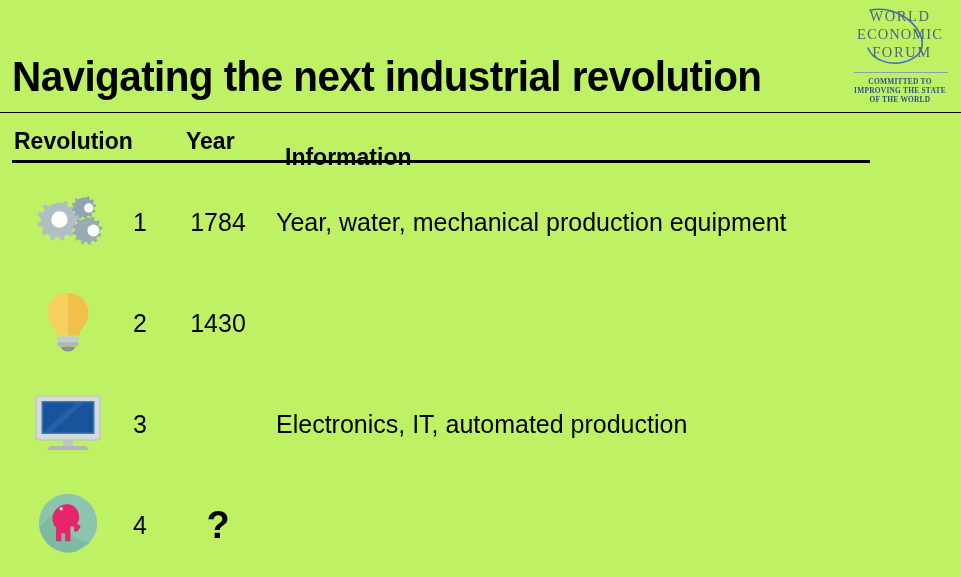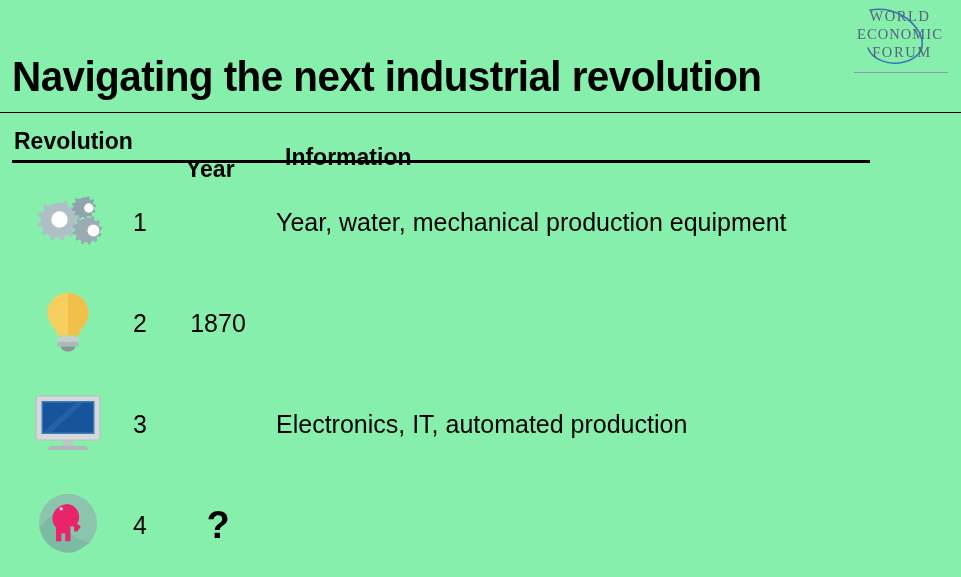--- a/index.html
+++ b/index.html
@@ -9,21 +9,21 @@
     background: #ffffff;
   }
   body {
     font-family: "Liberation Sans", sans-serif;
     color: #000000;
   }
   #slide {
     position: relative;
     width: 961px;
     height: 577px;
-    background: #86efac;
+    background: #bef264;
     overflow: hidden;
   }
 
   
   .logo {
     position: absolute;
     top: 4px;
     left: 846px;
     width: 108px;
     height: 104px;
@@ -91,21 +91,21 @@
   .th {
     position: absolute;
     font-family: "Liberation Sans", sans-serif;
     font-weight: bold;
     font-size: 23px;
     line-height: 27px;
     white-space: nowrap;
     color: #000000;
   }
   .th-rev   { left: 14px;  top: 0; }
-  .th-year  { left: 186px; top: 0; margin-top: 28px; }
+  .th-year  { left: 186px; top: 0; }
   .th-info  { left: 285px; top: 0; margin-top: 16px; }
   .rule-head {
     position: absolute;
     left: 12px;
     top: 160px;
     width: 858px;
     height: 3px;
     background: #000000;
   }
 
@@ -182,20 +182,25 @@
   <div class="logo">
     <div class="logo-mark">
       <svg width="108" height="66" viewBox="0 0 108 66" xmlns="http://www.w3.org/2000/svg">
         <path d="M24 6 C46 2 66 14 74 30 C80 43 74 54 58 58 C42 62 26 55 22 44" fill="none" stroke="#3f6fb5" stroke-width="1.6" stroke-linecap="round"></path>
         <text x="54" y="17" text-anchor="middle" font-family="Liberation Serif, serif" font-size="14.5" letter-spacing="1.6" fill="#55637e">WORLD</text>
         <text x="54" y="35" text-anchor="middle" font-family="Liberation Serif, serif" font-size="14.5" letter-spacing="1.1" fill="#55637e">ECONOMIC</text>
         <text x="56" y="53" text-anchor="middle" font-family="Liberation Serif, serif" font-size="14.5" letter-spacing="1.6" fill="#55637e">FORUM</text>
       </svg>
     </div>
     <div class="logo-divider"></div>
+    <div class="logo-tagline">
+      <div>COMMITTED TO</div>
+      <div>IMPROVING THE STATE</div>
+      <div>OF THE WORLD</div>
+    </div>
   </div>
 
   <div class="title">Navigating the next industrial revolution</div>
   <div class="rule-top"></div>
 
   <div class="table-head">
     <div class="th th-rev">Revolution</div>
     <div class="th th-year">Year</div>
     <div class="th th-info">Information</div>
   </div>
@@ -214,37 +219,38 @@
             <circle cx="57.8" cy="17.0" r="4.7" fill="#ffffff"></circle>
           </g>
           <g fill="#9aabb3">
             <path d="M57.0 26.5 l2.5 0.8 1.6-2.1 2.4 1.1 -0.5 2.6 2.1 1.6 2.1-1.6 1.7 2.0 -1.5 2.2 1.0 2.5 2.6 0.1 0.3 2.6 -2.5 0.9 -0.4 2.6 2.2 1.5 -1.1 2.5 -2.6-0.5 -1.7 2.1 1.4 2.1 -2.1 1.7 -2.1-1.6 -2.5 1.0 0.0 2.6 -2.6 0.4 -1.0-2.4 -2.6-0.1 -1.4 2.3 -2.5-1.0 0.4-2.6 -2.2-1.4 -2.1 1.6 -1.7-2.0 1.5-2.2 -1.1-2.4 -2.6 0.3 -0.5-2.6 2.4-1.1 0.0-2.6 -2.3-1.3 0.9-2.5 2.6 0.4 1.5-2.2 -1.5-2.1 2.0-1.9 2.2 1.5 2.4-1.1z"></path>
             <circle cx="62.4" cy="39.5" r="5.9" fill="#ffffff"></circle>
           </g>
         </svg>
       </span>
     </div>
     <div class="cell-num">1</div>
+    <div class="cell-year">1784</div>
     <div class="cell-info">Year, water, mechanical production equipment</div>
   </div>
 
   <div class="row row-2">
     <div class="cell-icon">
       <span class="icon-box">
         <svg width="56" height="62" viewBox="0 0 56 62" xmlns="http://www.w3.org/2000/svg">
           <path d="M28 3 C16.5 3 7.5 11.8 7.5 23.0 C7.5 31.0 12.5 36.5 16.5 41.0 L16.5 45.5 L39.5 45.5 L39.5 41.0 C43.5 36.5 48.5 31.0 48.5 23.0 C48.5 11.8 39.5 3 28 3 Z" fill="#f7cf5e"></path>
           <path d="M28 3 C39.5 3 48.5 11.8 48.5 23.0 C48.5 31.0 43.5 36.5 39.5 41.0 L39.5 45.5 L28 45.5 Z" fill="#f0c04a"></path>
           <rect x="17.5" y="46.5" width="21" height="5" fill="#c9ccce"></rect>
           <rect x="17.5" y="52" width="21" height="4" fill="#b3b7ba"></rect>
           <path d="M20.5 56.5 L35.5 56.5 C34.5 60 31.5 61.5 28 61.5 C24.5 61.5 21.5 60 20.5 56.5 Z" fill="#8e9295"></path>
         </svg>
       </span>
     </div>
     <div class="cell-num">2</div>
-    <div class="cell-year">1870</div>
+    <div class="cell-year">1430</div>
   </div>
 
   <div class="row row-3">
     <div class="cell-icon">
       <span class="icon-box">
         <svg width="72" height="58" viewBox="0 0 72 58" xmlns="http://www.w3.org/2000/svg">
           <rect x="4" y="3" width="64" height="44" rx="2.5" fill="#d6d9dc"></rect>
           <rect x="4" y="3" width="64" height="44" rx="2.5" fill="none" stroke="#b9bec2" stroke-width="1.2"></rect>
           <rect x="9.5" y="8" width="53" height="33" fill="#3a7bb8"></rect>
           <rect x="11" y="9.5" width="50" height="30" fill="#17549b"></rect>

